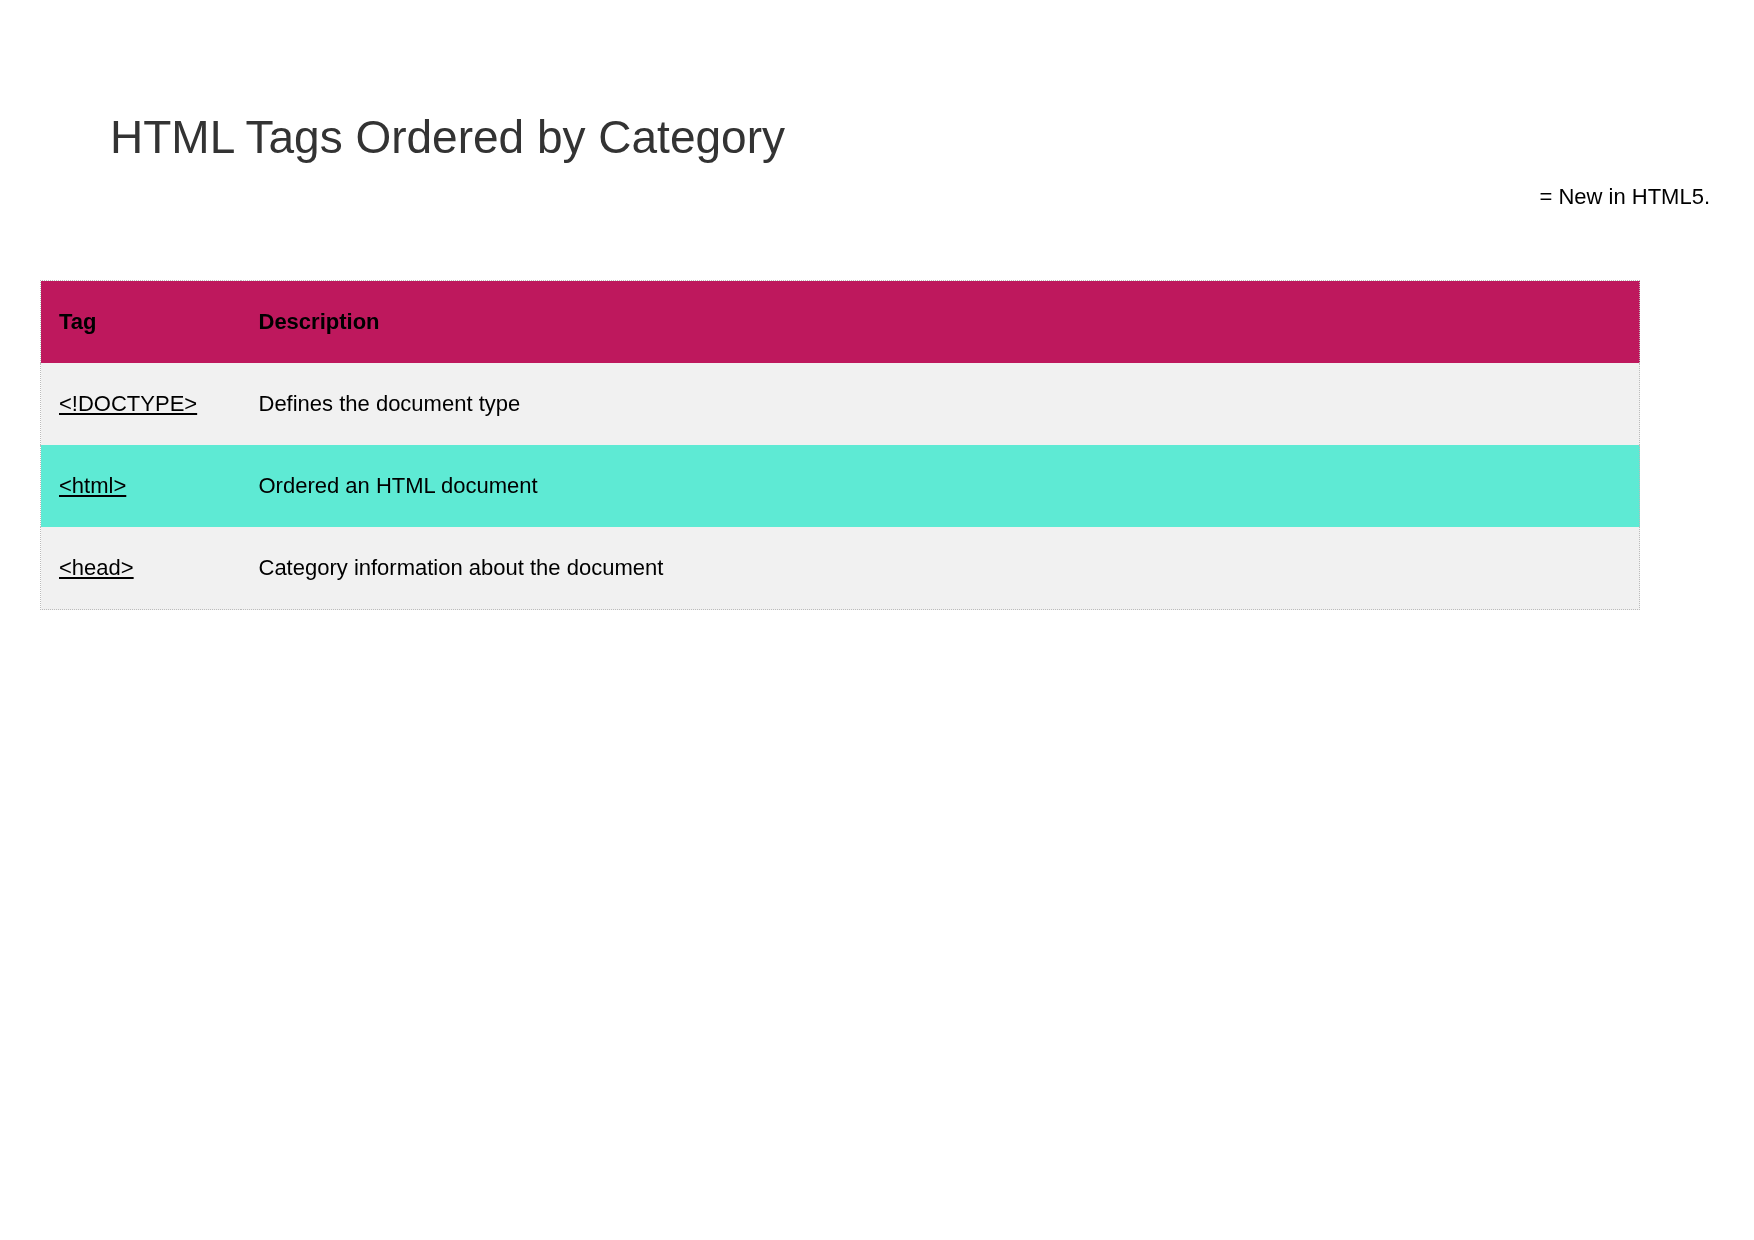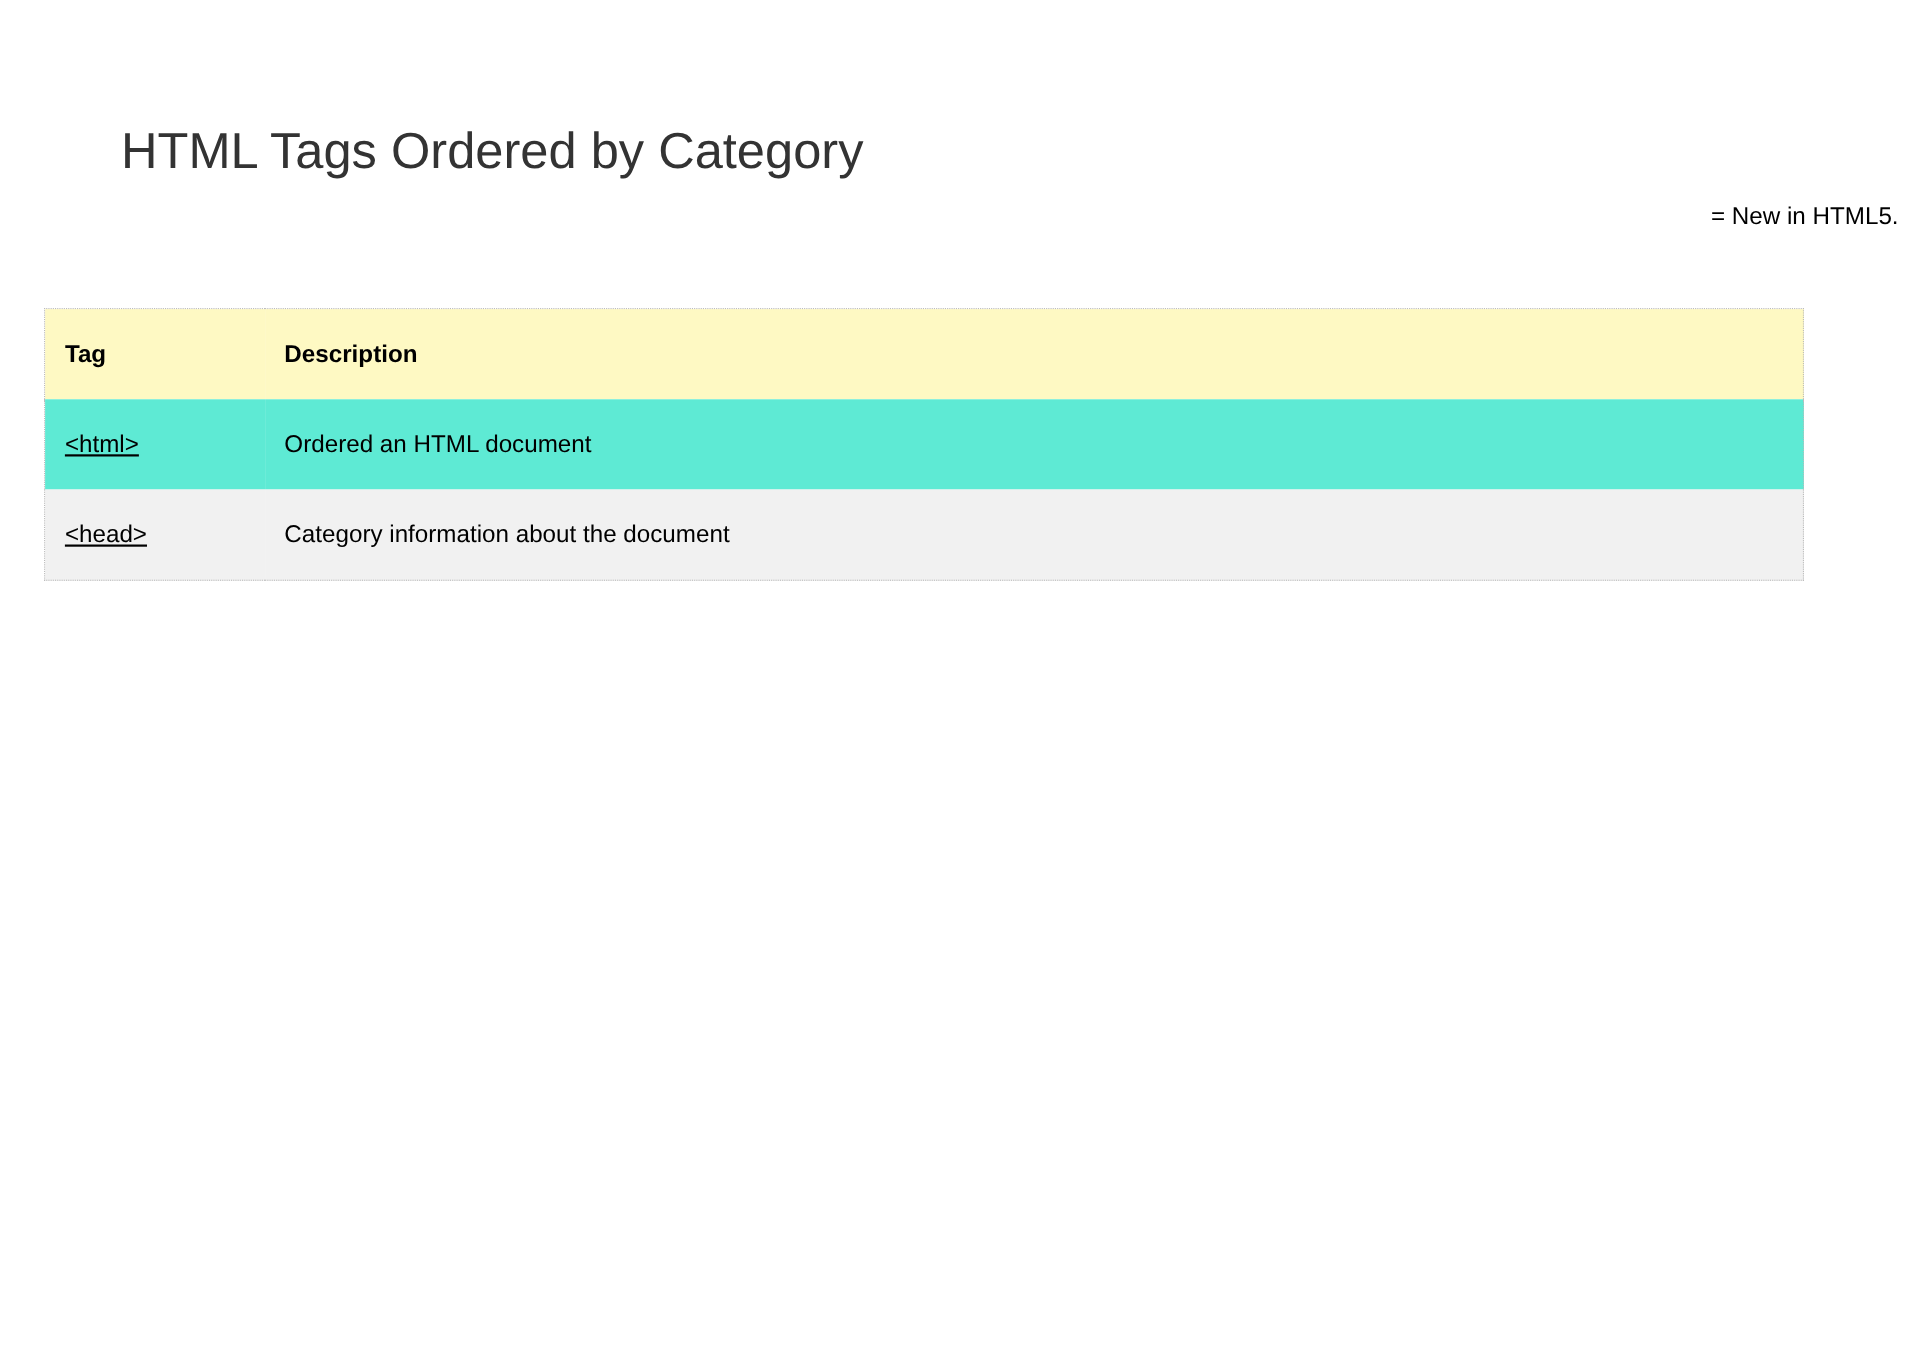--- a/index.html
+++ b/index.html
@@ -4,21 +4,21 @@
 <style>
   body {
     margin: 0;
     padding: 0;
     font-family: "Segoe UI", Arial, sans-serif;
     color: #000;
     background: #fff;
     width: 1754px;
   }
   .page {
-    padding: 110px 28px 40px 110px;
+    padding: 110px 44px 40px 110px;
   }
   h1.title {
     font-size: 46px;
     font-weight: 400;
     margin: 0 0 20px 0;
     color: #333;
   }
   p.note {
     font-size: 22px;
     margin: 0 0 70px 0;
@@ -35,21 +35,21 @@
     border-collapse: collapse;
     width: 1600px;
     margin-left: -70px;
     border: 1px dotted #bbb;
   }
   table.ref th {
     text-align: left;
     font-size: 22px;
     font-weight: 700;
     padding: 28px 18px;
-    background: #fef9c3;
+    background: #be185d;
   }
   table.ref td {
     font-size: 22px;
     padding: 28px 18px;
     vertical-align: middle;
   }
   table.ref tbody tr.alt {
     background: #f1f1f1;
   }
   table.ref tbody tr.plain {
@@ -73,20 +73,24 @@
         <col class="c-tag">
         <col>
       </colgroup>
     <thead>
       <tr>
         <th>Tag</th>
         <th>Description</th>
       </tr>
     </thead>
     <tbody>
+      <tr class="alt">
+        <td class="tag"><a href="#">&lt;!DOCTYPE&gt;</a></td>
+        <td>Defines the document type</td>
+      </tr>
       <tr class="plain">
         <td class="tag"><a href="#">&lt;html&gt;</a></td>
         <td>Ordered an HTML document</td>
       </tr>
       <tr class="alt">
         <td class="tag"><a href="#">&lt;head&gt;</a></td>
         <td>Category information about the document</td>
       </tr>
     </tbody>
   </table>

